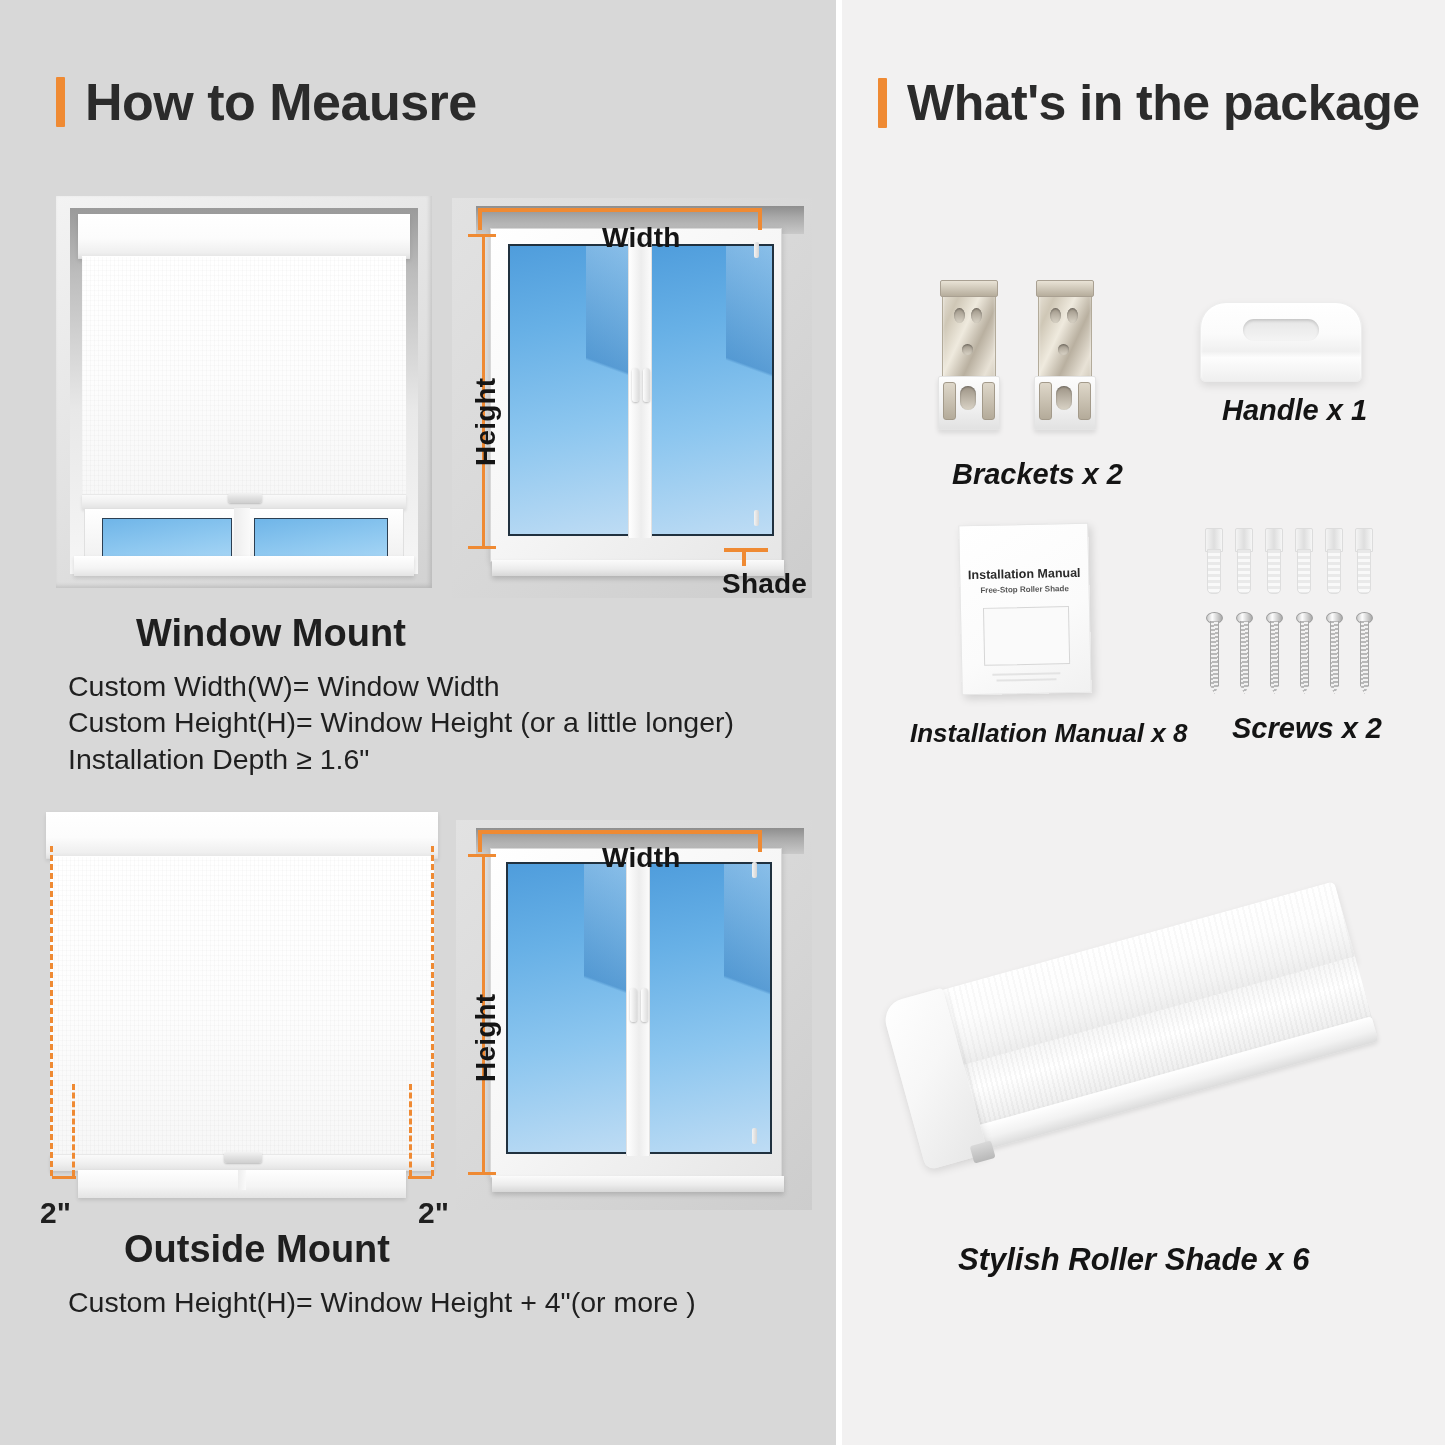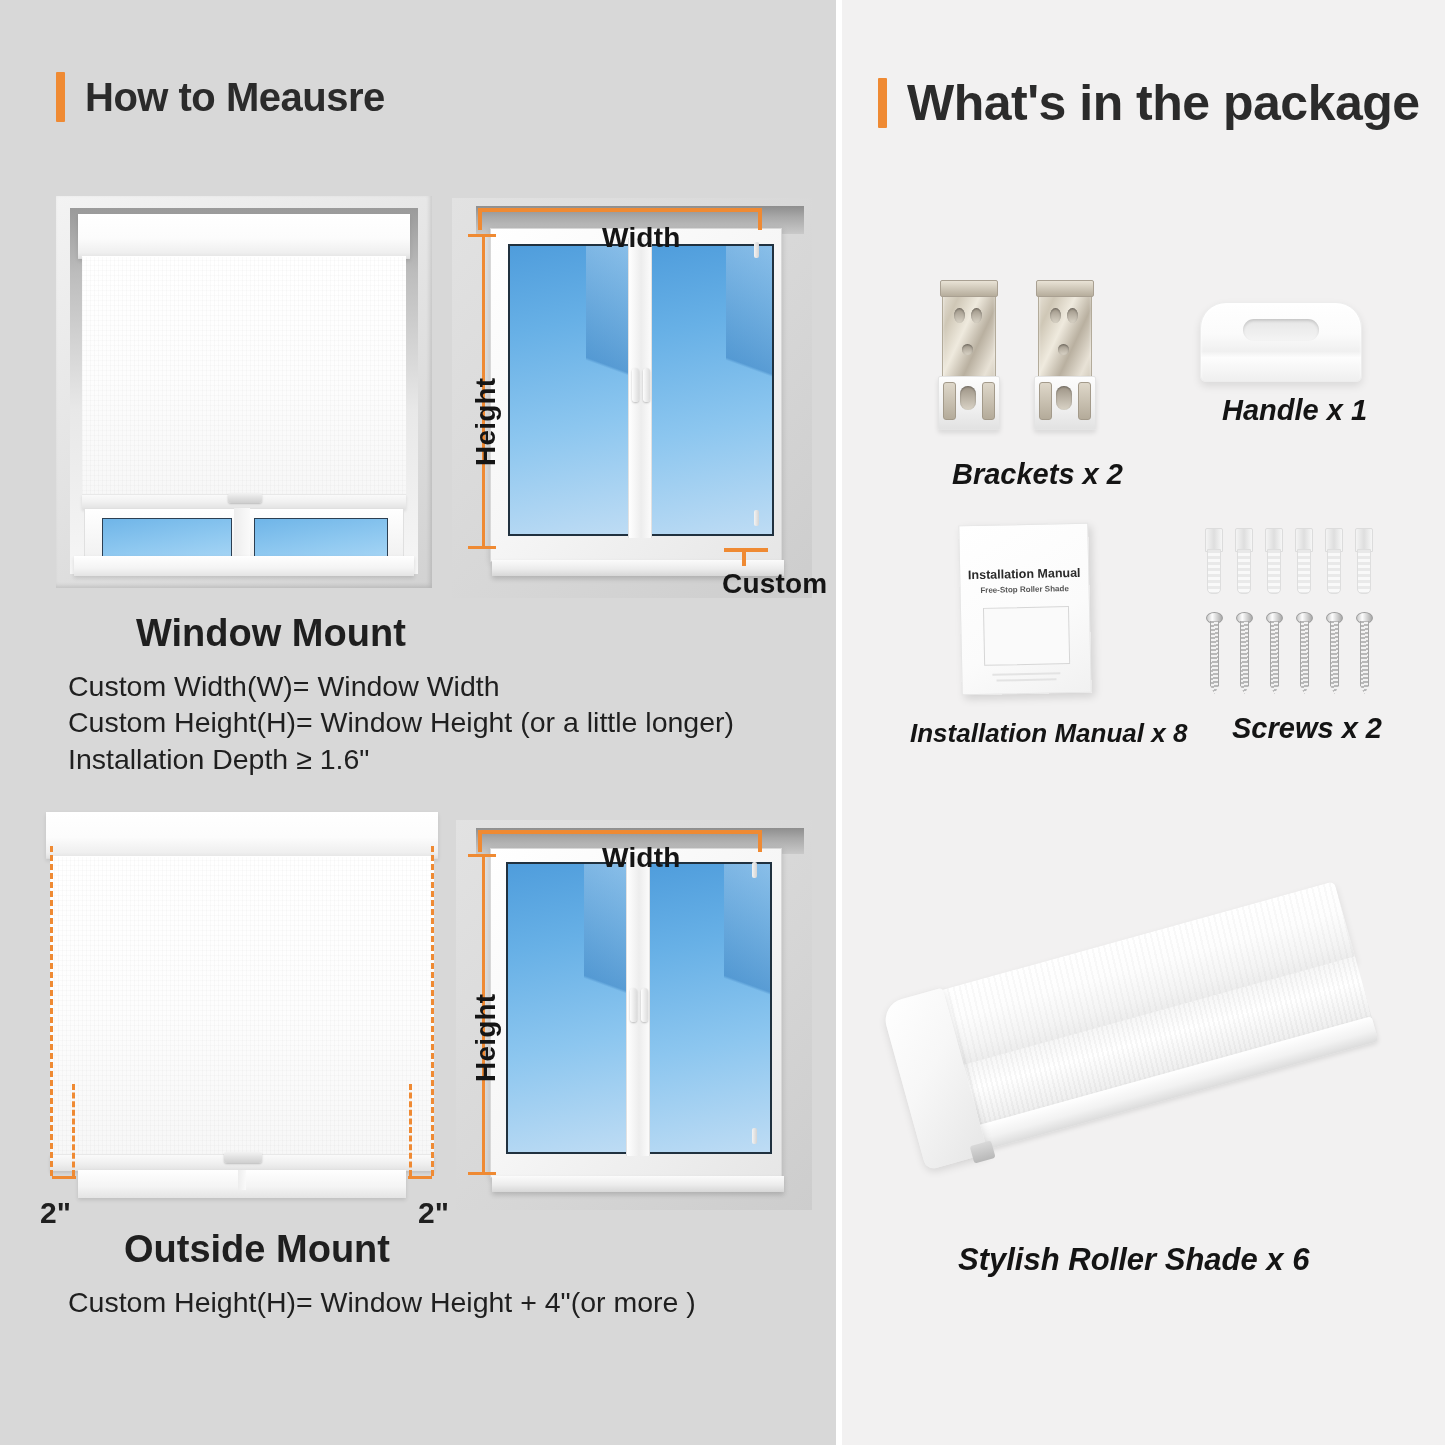--- a/index.html
+++ b/index.html
@@ -27,21 +27,21 @@
     background:#f2f1f1;
     flex:0 0 auto;
   }
 
   
   .heading{position:absolute;display:flex;align-items:center;}
   .accent-bar{
     width:9px;height:50px;background:#ef8a33;flex:0 0 auto;border-radius:1px;
   }
   .heading-text{
-    font-size:40px;font-weight:bold;color:#2b2b2b;
+    font-size:52px;font-weight:bold;color:#2b2b2b;
     margin-left:20px;white-space:nowrap;letter-spacing:-0.5px;
   }
   #h-left{left:56px;top:72px;}
   #h-right{left:872px;top:74px;}
   #h-right .heading-text{font-size:50px;}
 
   
   .shade-fig{position:absolute;}
 
   .win-frame-outer{
@@ -357,21 +357,21 @@
       <div class="mbar" style="left:26px;top:10px;width:4px;height:22px;"></div>
       <div class="mbar" style="left:306px;top:10px;width:4px;height:22px;"></div>
       <div class="mbar" style="left:30px;top:36px;width:3px;height:314px;"></div>
       <div class="mbar" style="left:16px;top:36px;width:28px;height:3px;"></div>
       <div class="mbar" style="left:16px;top:348px;width:28px;height:3px;"></div>
       <div class="mbar" style="left:272px;top:350px;width:44px;height:4px;"></div>
       <div class="mbar" style="left:290px;top:350px;width:4px;height:18px;"></div>
 
       <div class="dim-label" style="left:150px;top:24px;">Width</div>
       <div class="dim-label dim-vert" style="left:18px;top:268px;">Height</div>
-      <div class="dim-label" style="left:270px;top:370px;">Custom</div>
+      <div class="dim-label" style="left:270px;top:370px;">Shade</div>
     </div>
 
     <div class="mount-title" style="left:136px;top:612px;">Window Mount</div>
     <div class="mount-lines" style="left:68px;top:668px;">
       <div>Custom Width(W)= Window Width</div>
       <div>Custom Height(H)= Window Height (or a little longer)</div>
       <div>Installation Depth ≥ 1.6"</div>
     </div>
 
     <div class="shade-fig" style="left:38px;top:812px;width:408px;height:392px;">

